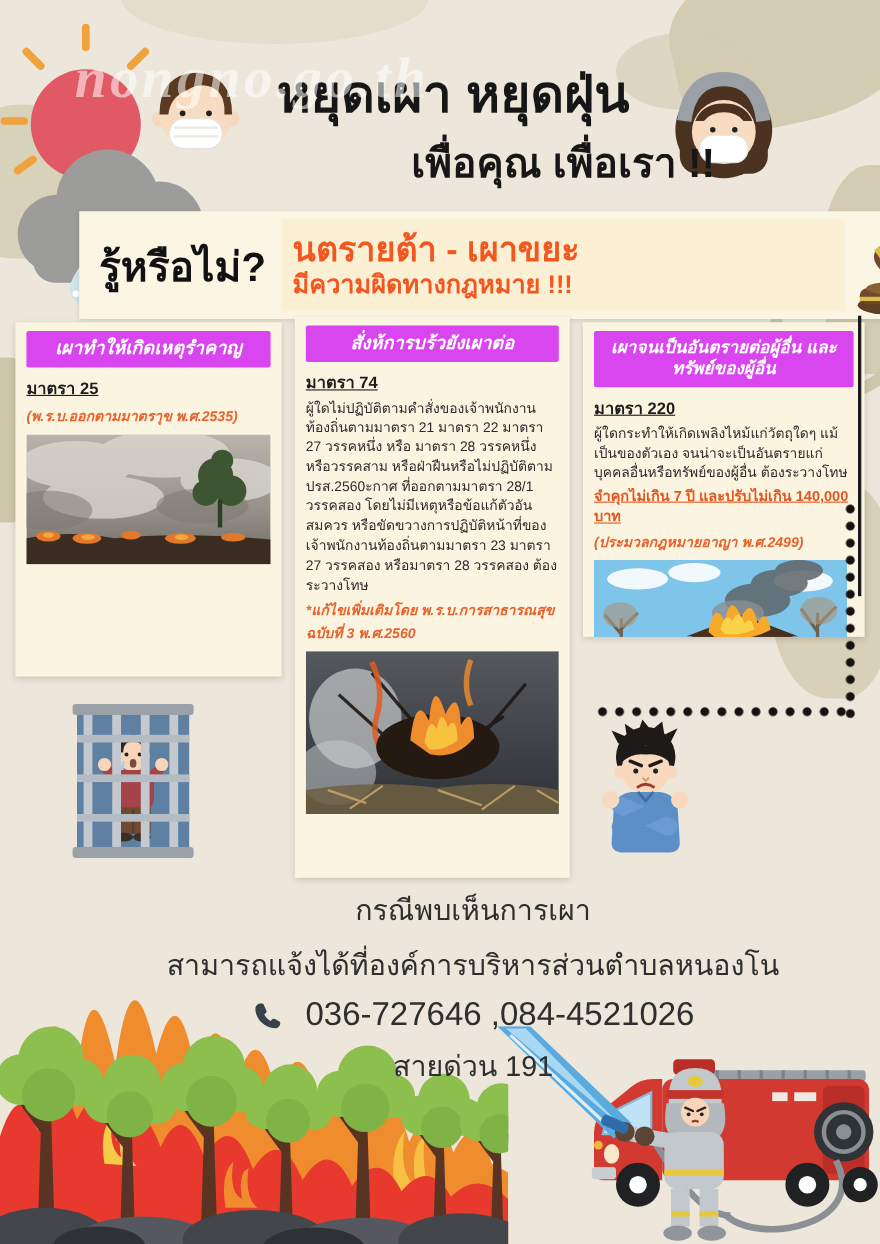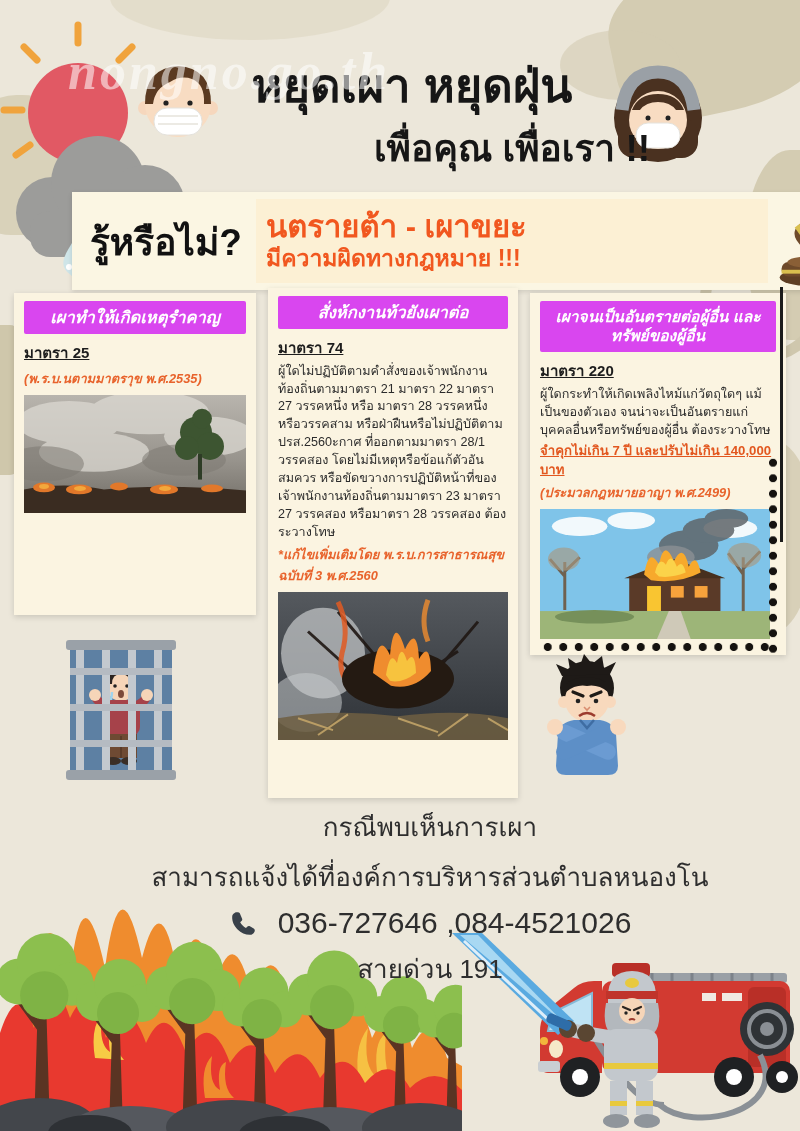--- a/index.html
+++ b/index.html
@@ -29,21 +29,21 @@
   #banner .q{font-size:37px;font-weight:800;color:#111;padding:0 14px 0 18px;white-space:nowrap;}
   #banner .inner{background:#fcf0d4;height:84px;flex:1;display:flex;flex-direction:column;justify-content:center;padding:0 10px;}
   #banner .h1{font-size:31px;font-weight:800;color:#f1571f;line-height:1.15;white-space:nowrap;}
   #banner .h2{font-size:23px;font-weight:800;color:#f1571f;line-height:1.2;white-space:nowrap;}
   #banner .gavel{width:104px;height:96px;flex:0 0 auto;}
   
   .panel{position:absolute;background:#fbf4e1;box-shadow:0 2px 6px rgba(0,0,0,.15);
     padding:8px 10px;box-sizing:border-box;z-index:4;overflow:hidden;}
   #col1{left:14px;top:293px;width:242px;height:322px;}
   #col2{left:268px;top:288px;width:250px;height:510px;}
-  #col3{left:530px;top:293px;width:256px;height:362px;}
+  #col3{left:530px;top:293px;width:256px;height:286px;}
   .hbox{background:#d946ef;color:#fff;font-weight:800;text-align:center;
     padding:6px 4px;font-size:16.5px;line-height:1.25;margin-bottom:7px;border-radius:2px;font-style:italic;}
   #col3 .hbox{font-size:15.5px;}
   .section{font-size:15px;font-weight:800;text-decoration:underline;margin:2px 0 3px 0;color:#1d1d1d;}
   .body{font-size:12.6px;line-height:1.42;color:#2b2b2b;overflow-wrap:break-word;}
   .cite{font-size:12.8px;font-style:italic;color:#e8632c;margin-top:3px;font-weight:600;}
   .penalty{font-size:13.2px;font-weight:800;color:#e2571f;text-decoration:underline;margin-top:3px;line-height:1.4;}
   .photo{display:block;margin-top:6px;width:100%;}
   
   #dots-v{position:absolute;left:766px;top:455px;width:14px;height:198px;z-index:4;
@@ -156,21 +156,21 @@
         <rect x="24" y="20" width="52" height="28" rx="12" fill="#6e4a2a"></rect>
         <rect x="30" y="20" width="7" height="28" fill="#d9bf4e"></rect>
         <rect x="63" y="20" width="7" height="28" fill="#d9bf4e"></rect>
       </g>
     </svg>
   </div>
 
   <div id="col1" class="panel">
     <div class="hbox">เผาทำให้เกิดเหตุรำคาญ</div>
     <div class="section">มาตรา 25</div>
-    <div class="cite">(พ.ร.บ.นตามมาตราุข พ.ศ.2535)</div>
+    <div class="cite">(พ.ร.บ.ออกตามมาตราุข พ.ศ.2535)</div>
     <svg class="photo" viewBox="0 0 222 120" preserveAspectRatio="none" style="height:118px;">
       <defs>
           <linearGradient id="g1" x1="0" y1="0" x2="0" y2="1">
         <stop offset="0" stop-color="#b8b4ad"></stop>
             <stop offset=".55" stop-color="#98948d"></stop>
             <stop offset="1" stop-color="#6e6a63"></stop>
       </linearGradient>
         </defs>
       <rect width="222" height="120" fill="url(#g1)"></rect>
       <g fill="#dcd9d2" opacity=".75">
@@ -200,21 +200,21 @@
       </g>
       <g fill="#f3a83c">
         <ellipse cx="20" cy="93" rx="5" ry="2.5"></ellipse>
           <ellipse cx="56" cy="95" rx="6" ry="2.5"></ellipse>
           <ellipse cx="141" cy="95" rx="6" ry="2.5"></ellipse>
       </g>
     </svg>
   </div>
 
   <div id="col2" class="panel">
-    <div class="hbox">สั่งห้กงานท้วยังเผาต่อ</div>
+    <div class="hbox">สั่งห้การบร้วยังเผาต่อ</div>
     <div class="section">มาตรา 74</div>
     <div class="body">ผู้ใดไม่ปฏิบัติตามคำสั่งของเจ้าพนักงานท้องถิ่นตามมาตรา 21 มาตรา 22 มาตรา 27 วรรคหนึ่ง หรือ มาตรา 28 วรรคหนึ่งหรือวรรคสาม หรือฝ่าฝืนหรือไม่ปฏิบัติตามปรส.2560ะกาศ ที่ออกตามมาตรา 28/1 วรรคสอง โดยไม่มีเหตุหรือข้อแก้ตัวอันสมควร หรือขัดขวางการปฏิบัติหน้าที่ของเจ้าพนักงานท้องถิ่นตามมาตรา 23 มาตรา 27 วรรคสอง หรือมาตรา 28 วรรคสอง ต้องระวางโทษ</div>
     <div class="cite">*แก้ไขเพิ่มเติมโดย พ.ร.บ.การสาธารณสุข ฉบับที่ 3 พ.ศ.2560</div>
     <svg class="photo" viewBox="0 0 230 150" preserveAspectRatio="none" style="height:148px;">
       <defs>
           <linearGradient id="g2" x1="0" y1="0" x2="0" y2="1">
         <stop offset="0" stop-color="#55595e"></stop>
             <stop offset="1" stop-color="#2f3338"></stop>
       </linearGradient>
         </defs>

